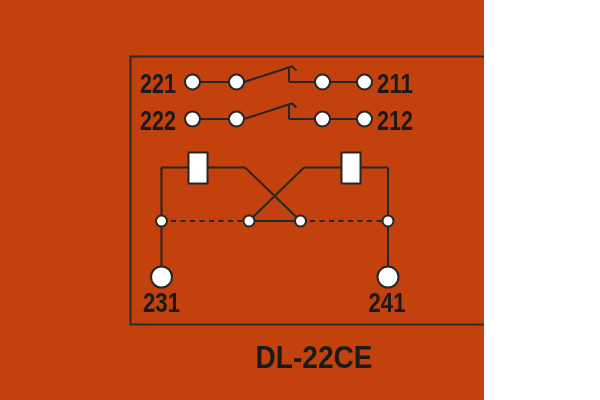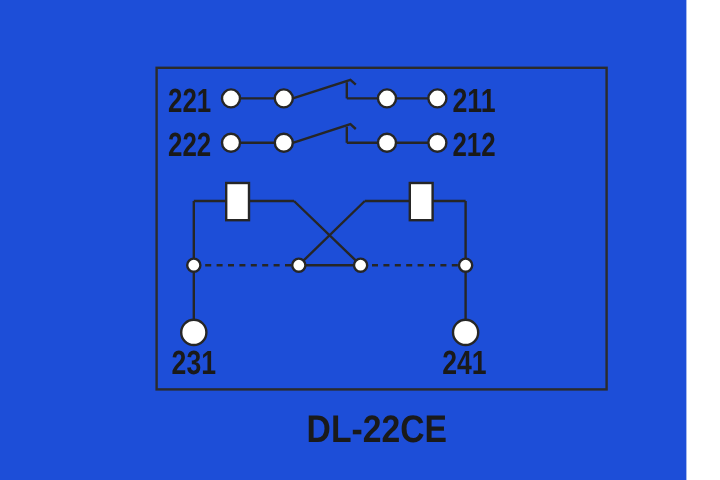--- a/index.html
+++ b/index.html
@@ -2,23 +2,23 @@
 <html><head>
 <meta charset="utf-8">
 <style>
   html, body {
     margin: 0;
     padding: 0;
     background: #ffffff;
   }
   .stage {
     position: relative;
-    width: 572px;
+    width: 484px;
     height: 400px;
-    background: #1d4ed8;
+    background: #c2410c;
     overflow: hidden;
   }
   svg { display: block; }
   .w {
     stroke: #262626;
     stroke-width: 2;
     fill: none;
     stroke-linecap: butt;
     stroke-linejoin: miter;
   }

